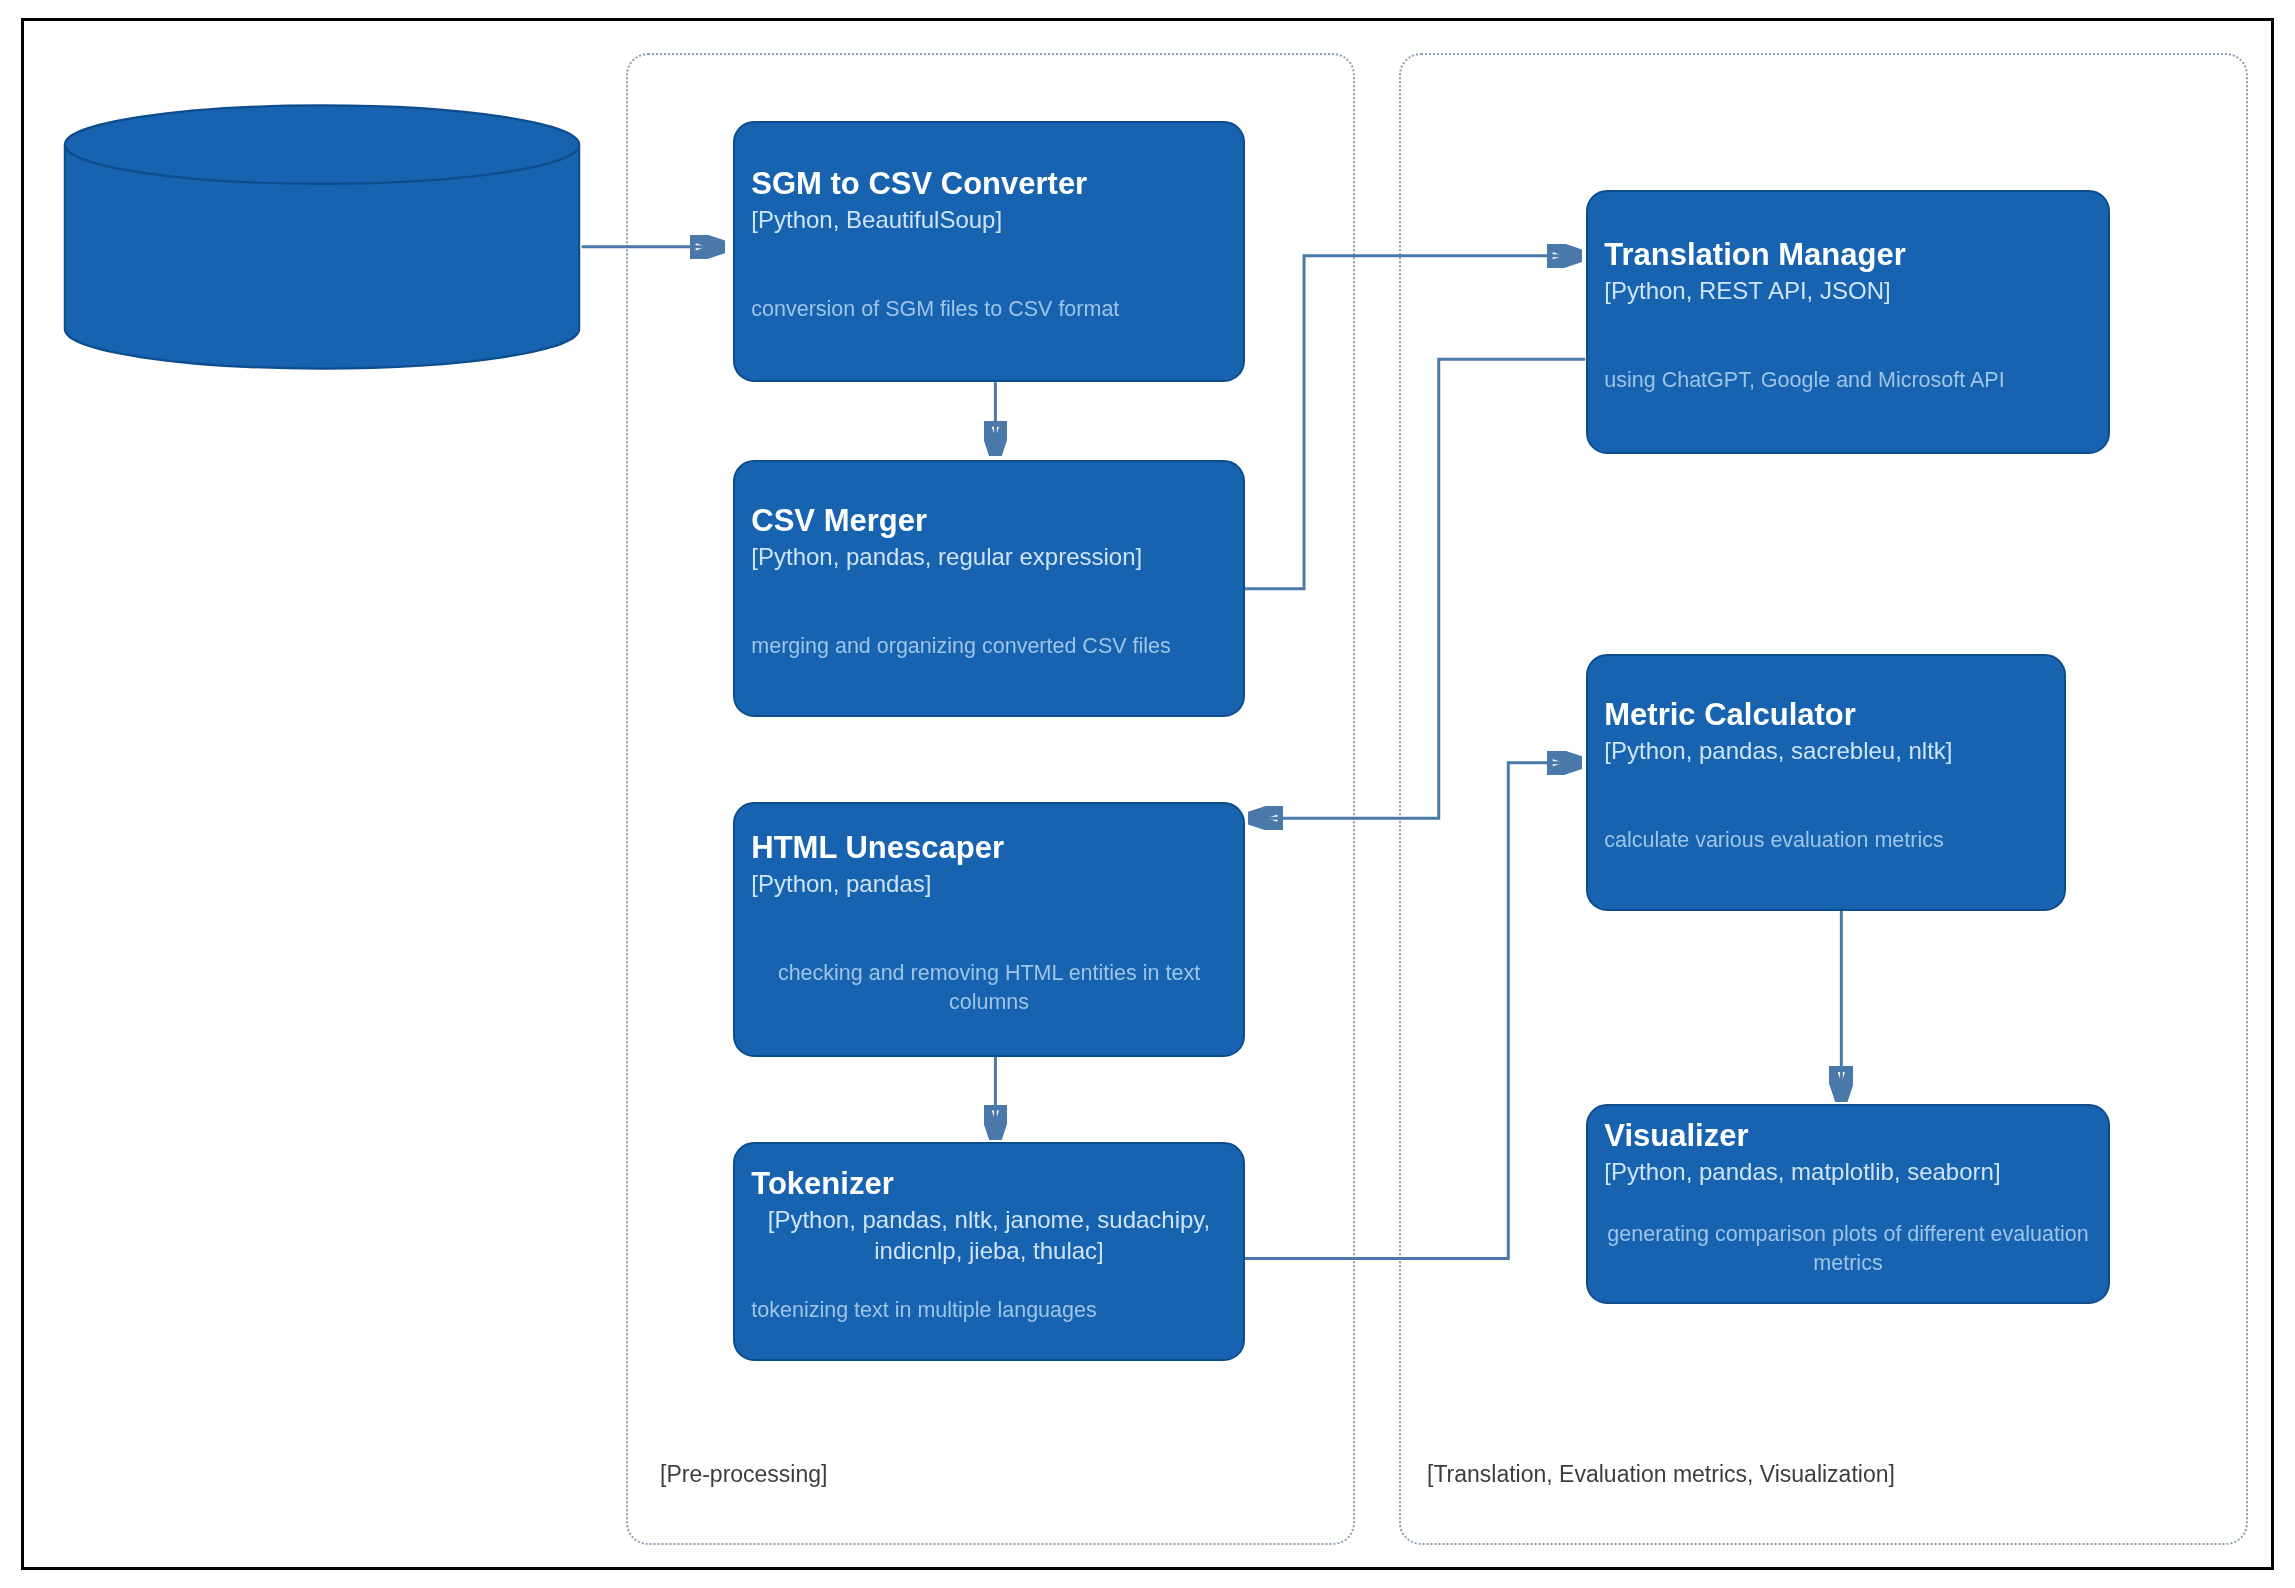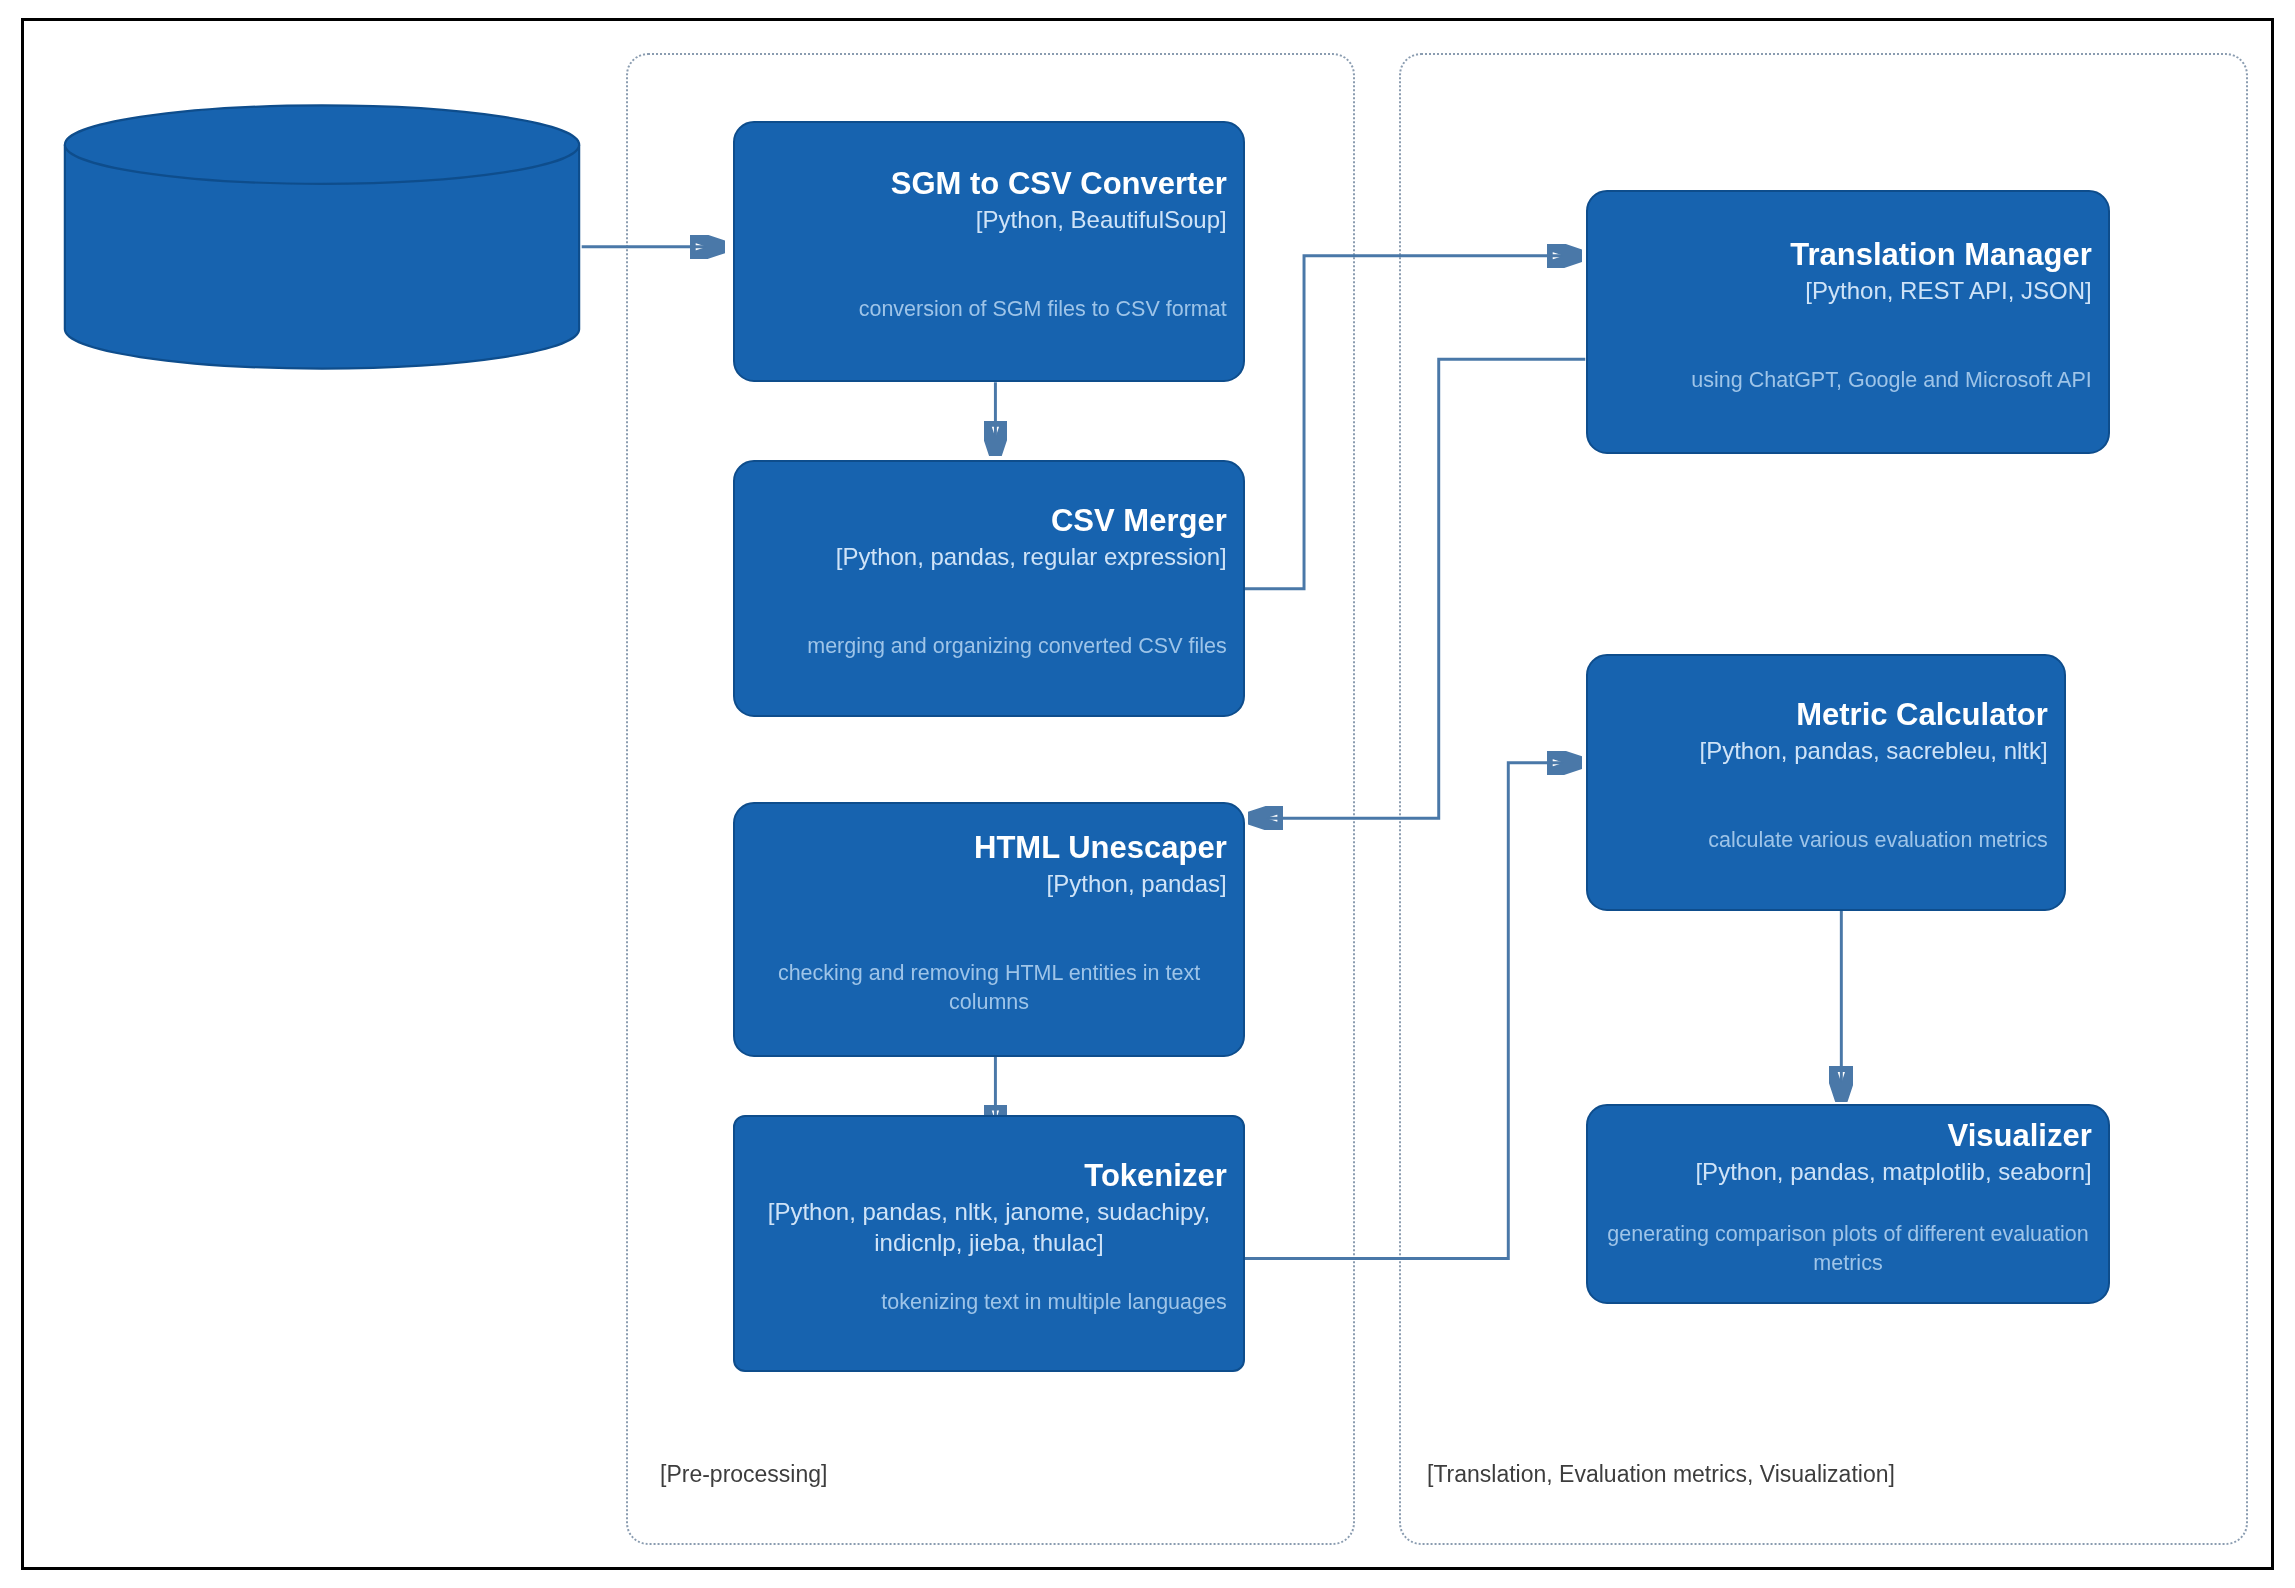--- a/index.html
+++ b/index.html
@@ -27,21 +27,21 @@
     white-space:nowrap;
   }
   .node{
     position:absolute;
     background:#1763af;
     border:2.2px solid #0e4d8c;
     border-radius:21px;
     display:flex;
     flex-direction:column;
     justify-content:center;
-    align-items:flex-end;
+    align-items:flex-start;
     text-align:center;
     padding:0 16.3px 13.3px 16.3px;
     box-sizing:border-box;
   }
   .node-title{
     font-size:31px;
     font-weight:bold;
     color:#ffffff;
     line-height:1.25;
   }
@@ -115,21 +115,21 @@
   <div class="node-subtitle">[Python, pandas, regular expression]</div>
   <div class="node-desc">merging and organizing converted CSV files</div>
 </div>
 
 <div class="node" style="left:733px;top:802px;width:512px;height:255px;">
   <div class="node-title">HTML Unescaper</div>
   <div class="node-subtitle">[Python, pandas]</div>
   <div class="node-desc">checking and removing HTML entities in text columns</div>
 </div>
 
-<div class="node" style="left:733px;top:1115px;width:512px;height:257px;border-radius:12px;">
+<div class="node" style="left:733px;top:1142px;width:512px;height:219px;">
   <div class="node-title">Tokenizer</div>
   <div class="node-subtitle">[Python, pandas, nltk, janome, sudachipy, indicnlp, jieba, thulac]</div>
   <div class="node-desc" style="margin-top:30px;">tokenizing text in multiple languages</div>
 </div>
 
 <div class="node" style="left:1586px;top:190px;width:524px;height:264px;">
   <div class="node-title">Translation Manager</div>
   <div class="node-subtitle">[Python, REST API, JSON]</div>
   <div class="node-desc">using ChatGPT, Google and Microsoft API</div>
 </div>

